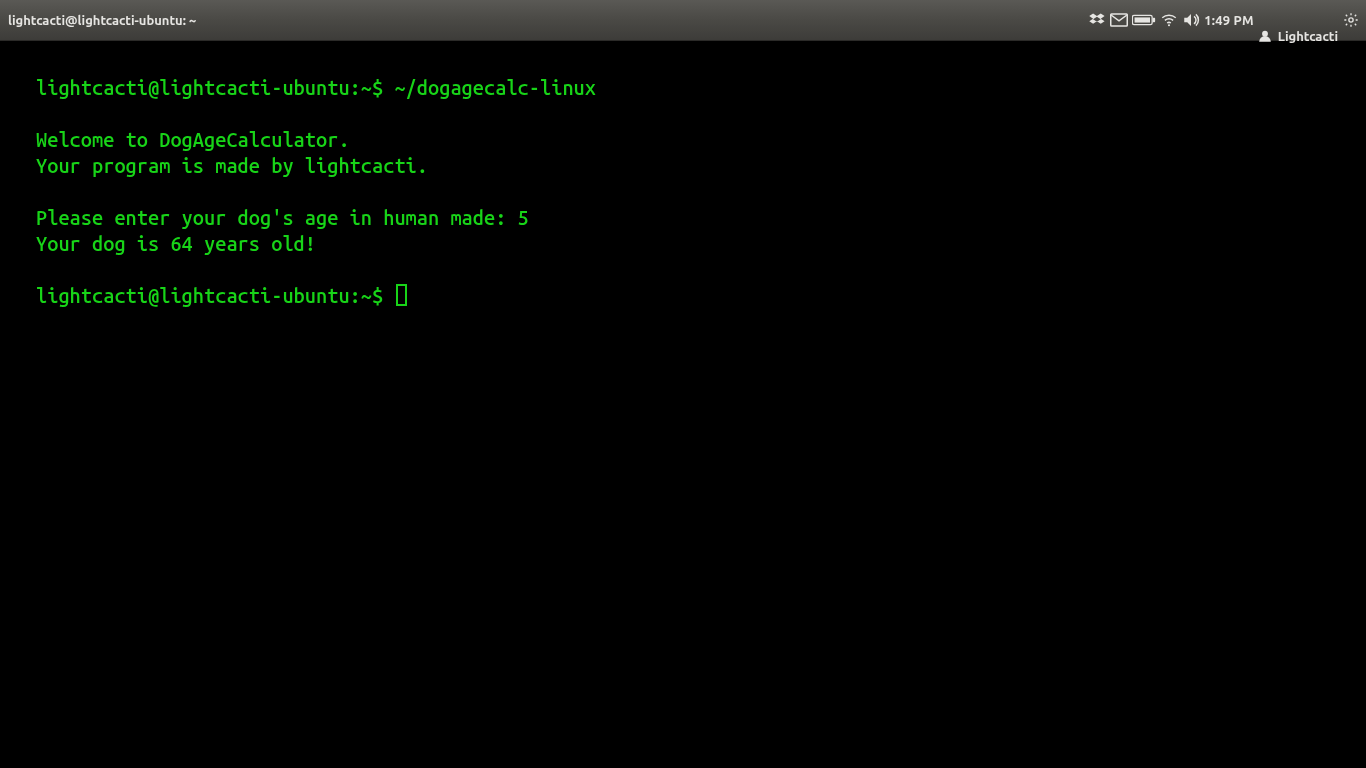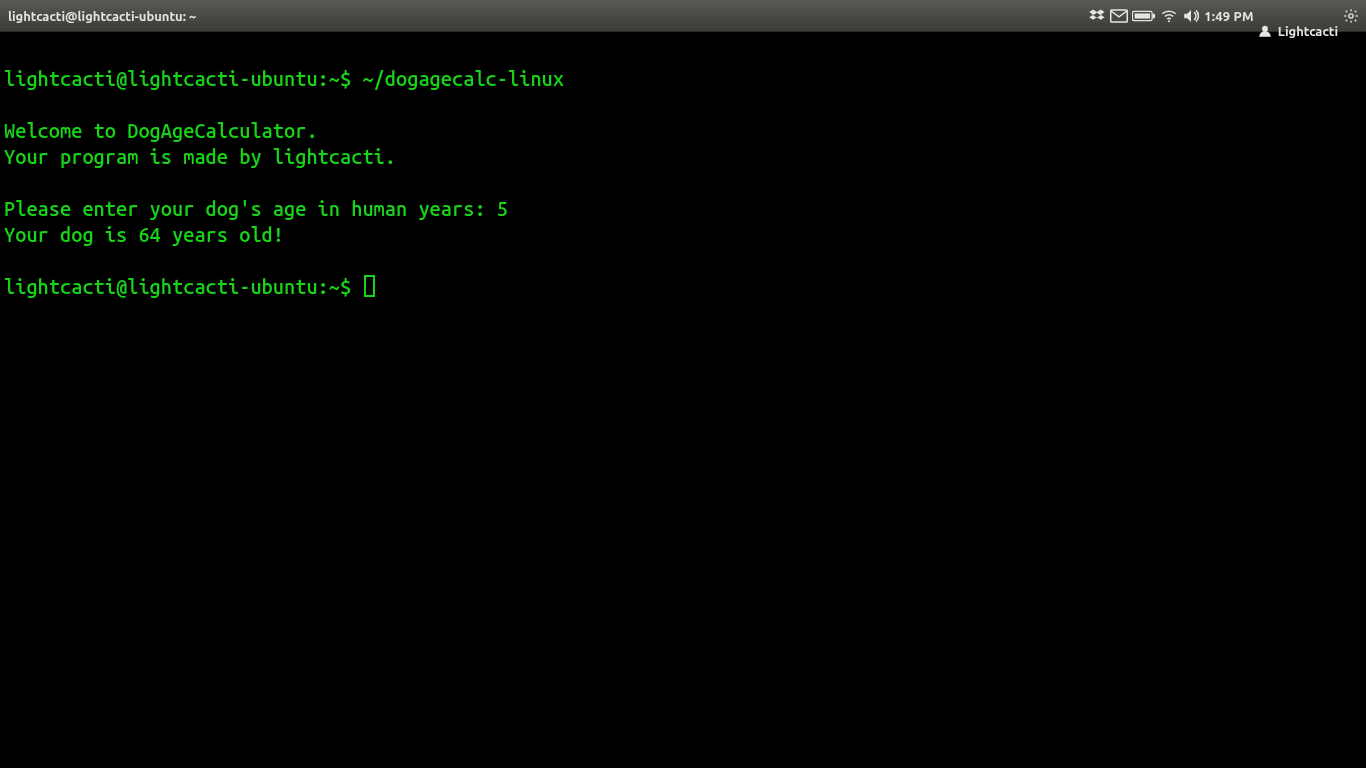--- a/index.html
+++ b/index.html
@@ -6,21 +6,21 @@
   html, body {
     width: 1366px;
     height: 768px;
     overflow: hidden;
     font-family: "Ubuntu Mono", "DejaVu Sans Mono", "Liberation Mono", monospace;
     background: #000;
   }
 
   
   .panel {
-    height: 32px;
+    height: 41px;
     width: 100%;
     background: linear-gradient(to bottom, #5a5955 0%, #4a4945 50%, #3d3c39 100%);
     display: flex;
     align-items: center;
     color: #e6e5e2;
     font-family: "Ubuntu", "DejaVu Sans", sans-serif;
     font-size: 13px;
     font-weight: 600;
     padding: 0 6px 0 8px;
     border-bottom: 1px solid #2b2a28;
@@ -56,21 +56,21 @@
     height: calc(768px - 24px);
     background: #000;
     color: #18d418;
     font-family: "Ubuntu Mono", "DejaVu Sans Mono", monospace;
     font-size: 20px;
     line-height: 26px;
     padding: 8px 4px 4px 4px;
     white-space: pre;
     font-weight: 500;
   }
-  .terminal .line { white-space: pre; }
+  .terminal .line { white-space: pre; margin-left: 32px; }
   .cursor {
     display: inline-block;
     width: 11px;
     height: 22px;
     border: 2px solid #18d418;
     vertical-align: -3px;
     margin-left: 2px;
   }
 </style>
 </head>
@@ -137,17 +137,17 @@
     </span>
   </div>
 </div>
 
 <div class="terminal">
 <span class="line"><span>lightcacti@lightcacti-ubuntu:~$ </span><span>~/dogagecalc-linux</span></span>
 <span class="line"> </span>
 <span class="line">Welcome to DogAgeCalculator.</span>
 <span class="line">Your program is made by lightcacti.</span>
 <span class="line"> </span>
-<span class="line"><span>Please enter your dog's age in human years: </span><span>5</span></span>
+<span class="line"><span>Please enter your dog's age in human made: </span><span>5</span></span>
 <span class="line">Your dog is 64 years old!</span>
 <span class="line"> </span>
 <span class="line"><span>lightcacti@lightcacti-ubuntu:~$ </span><span class="cursor"></span></span>
 </div>
 
 </body></html>

